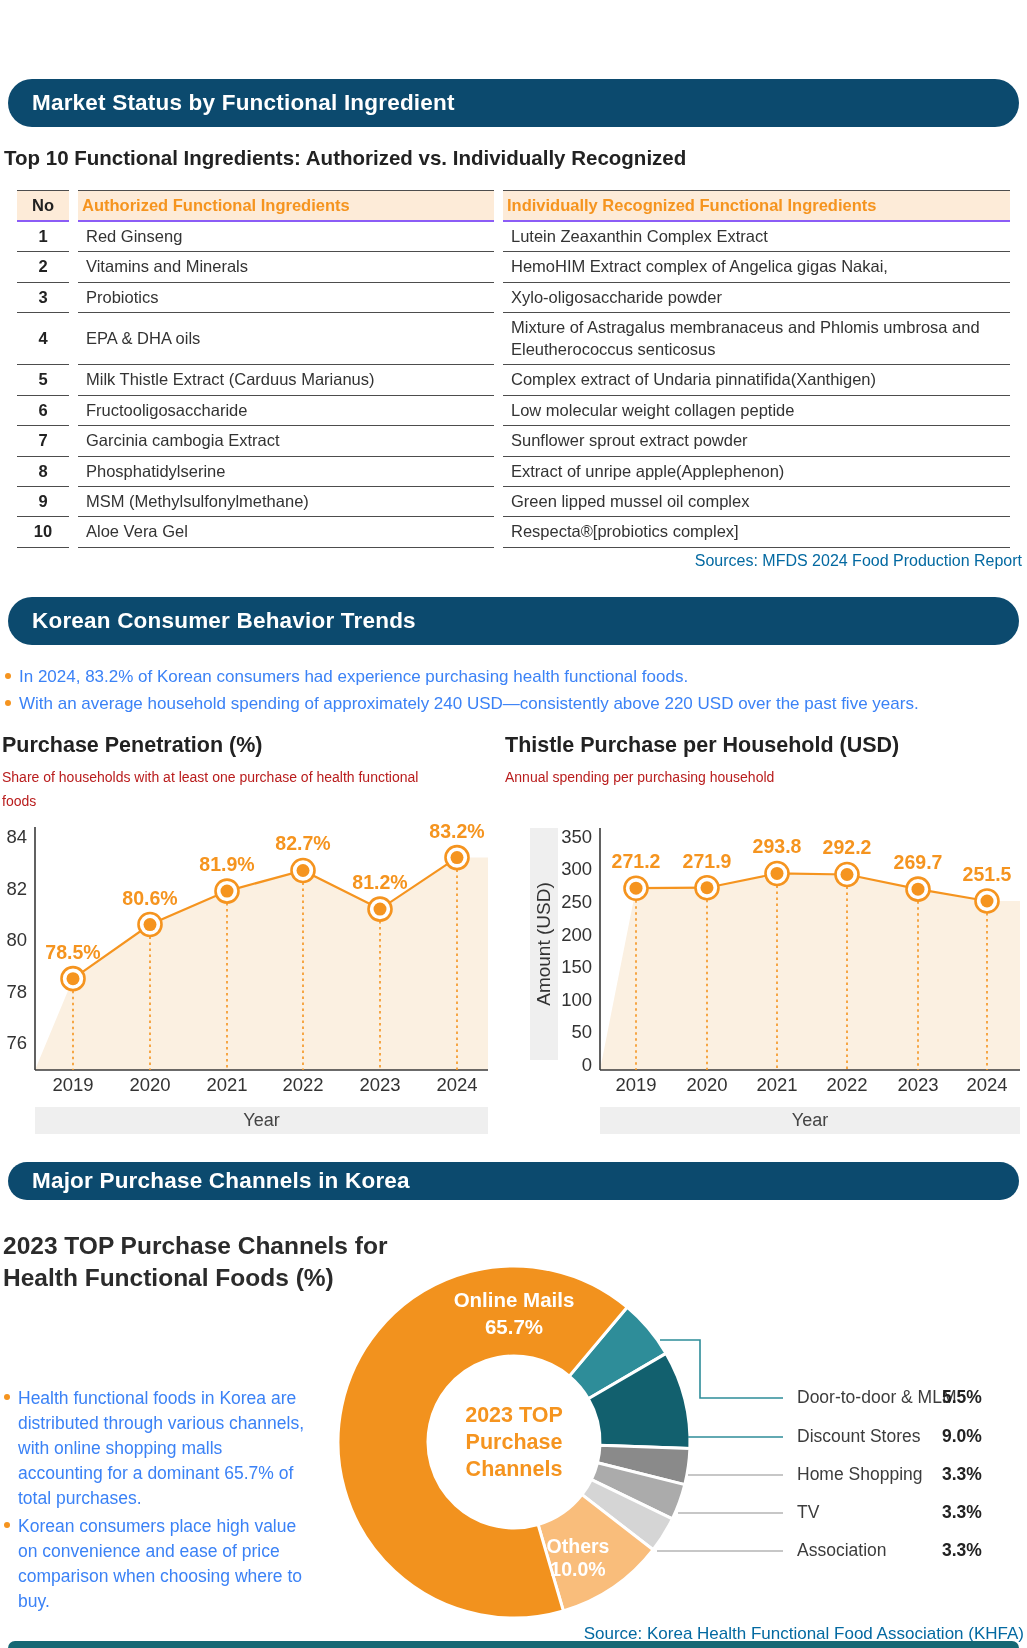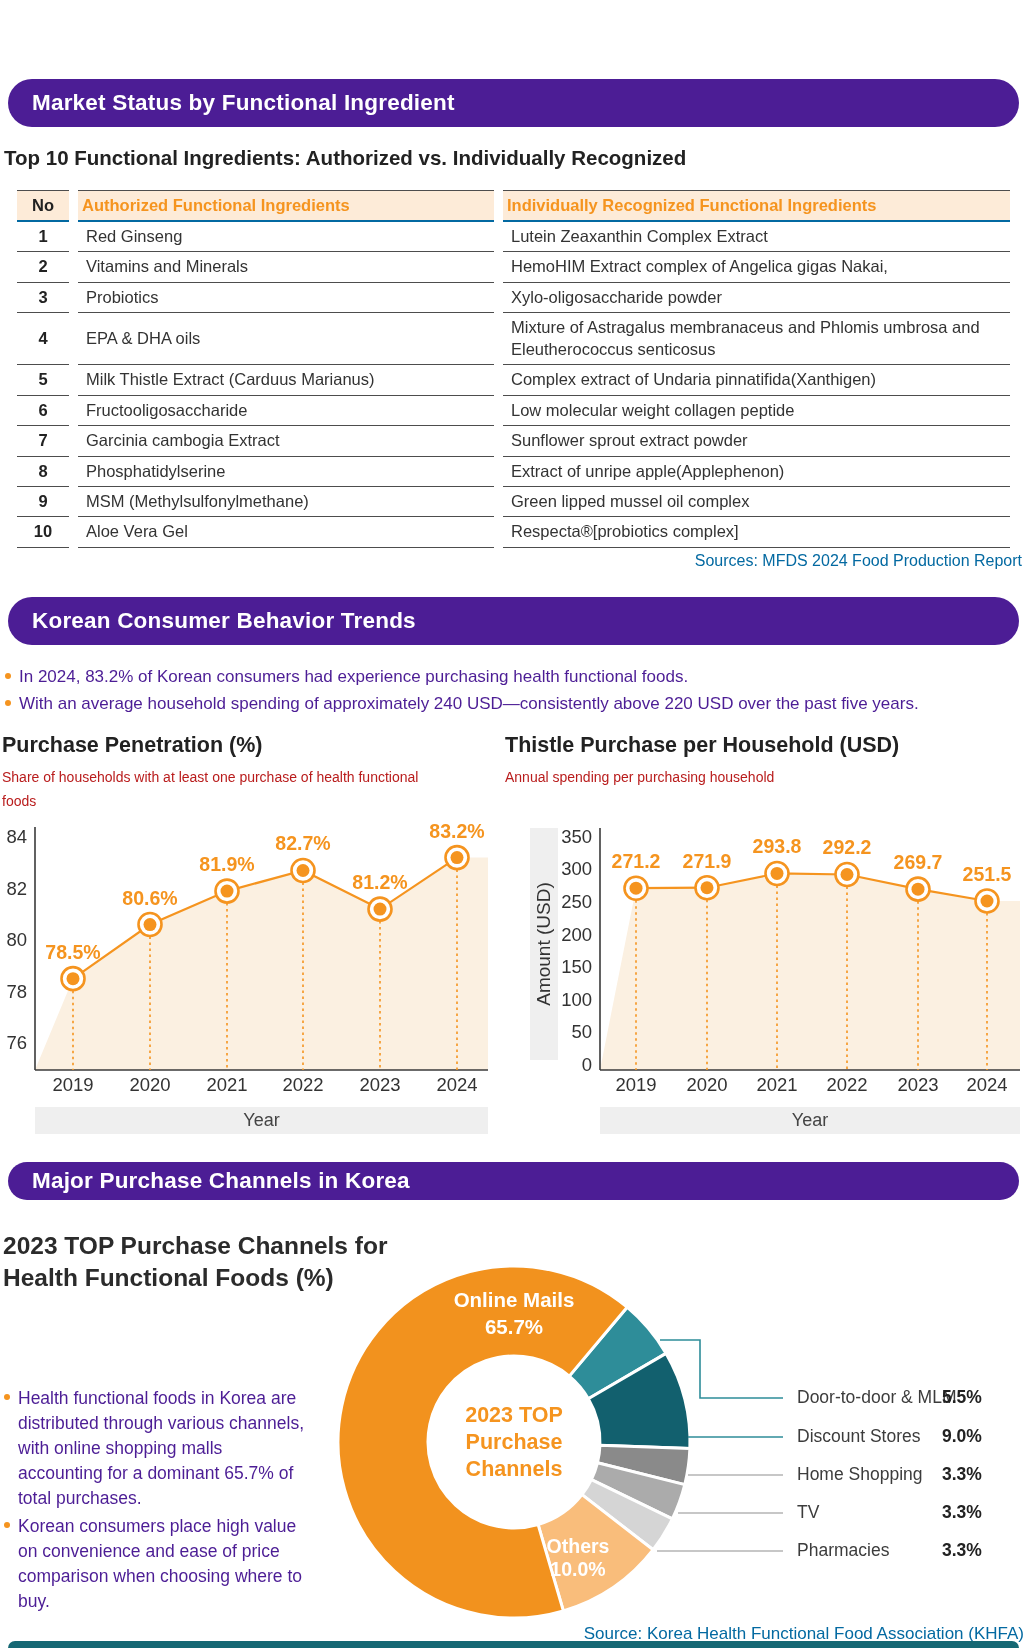--- a/index.html
+++ b/index.html
@@ -1,31 +1,31 @@
 <!DOCTYPE html>
 <html><head>
 <meta charset="utf-8">
 <style>
   html,body{margin:0;padding:0;background:#fff;}
   #page{position:relative;width:1027px;height:1648px;background:#fff;overflow:hidden;
         font-family:"Liberation Sans",sans-serif;color:#2b2b2b;}
   .abs{position:absolute;}
   .bar{position:absolute;left:8px;width:1011px;height:48px;border-radius:26px;
-       background:#4c1d95;display:flex;align-items:center;padding-left:24px;box-sizing:border-box;}
+       background:#0c4a6e;display:flex;align-items:center;padding-left:24px;box-sizing:border-box;}
   .bar span{color:#fff;font-size:22.5px;font-weight:700;letter-spacing:.2px;}
   .sec-title{position:absolute;font-weight:700;color:#222;}
   .src{position:absolute;color:#0369a1;font-size:16px;}
   .bullet-row{display:flex;align-items:flex-start;margin-bottom:3px;}
   .dot{width:6px;height:6px;border-radius:50%;background:#f5941f;margin:8px 8px 0 0;flex:0 0 6px;}
-  .bullet-text{font-size:17px;color:#4c1d95;line-height:24px;}
+  .bullet-text{font-size:17px;color:#3b82f6;line-height:24px;}
   .bullets3 .bullet-text{font-size:17.5px;line-height:25px;}
   
   #tbl{position:absolute;left:8px;top:190px;width:1011px;border-collapse:separate;border-spacing:9px 0;}
   #tbl th{background:#fdebd8;color:#f5941f;font-size:16.5px;font-weight:700;text-align:left;
-          padding:5px 4px;border-top:1.5px solid #4d4d4d;border-bottom:2px solid #0369a1;}
+          padding:5px 4px;border-top:1.5px solid #4d4d4d;border-bottom:2px solid #8b5cf6;}
   #tbl td{font-size:16.5px;color:#333;padding:4px 8px;border-bottom:1.6px solid #4d4d4d;line-height:1.3;}
   #tbl .cno{width:36px;text-align:center;font-weight:700;color:#222;}
   #tbl .c1{width:400px;}
   .chart-title{position:absolute;font-weight:700;font-size:21.5px;color:#222;}
   .chart-sub{position:absolute;font-size:14px;color:#b91c1c;line-height:24px;}
   .donut-title{position:absolute;font-weight:700;font-size:24.5px;color:#2b2b2b;line-height:32px;}
   .legend-label{position:absolute;font-size:17.5px;color:#3c3c3c;}
   .legend-value{position:absolute;font-size:17.5px;font-weight:700;color:#222;width:80px;}
   #bottom-strip{position:absolute;left:8px;top:1641px;width:1011px;height:7px;background:#156874;
                 border-radius:14px 14px 0 0;}
@@ -263,20 +263,20 @@
 
   <div id="donut-legend">
       <div class="legend-label" style="left: 797px; top: 1387px;">Door-to-door &amp; MLM</div>
       <div class="legend-value" style="left: 942px; top: 1387px;">5.5%</div>
       <div class="legend-label" style="left: 797px; top: 1426px;">Discount Stores</div>
       <div class="legend-value" style="left: 942px; top: 1426px;">9.0%</div>
       <div class="legend-label" style="left: 797px; top: 1464px;">Home Shopping</div>
       <div class="legend-value" style="left: 942px; top: 1464px;">3.3%</div>
       <div class="legend-label" style="left: 797px; top: 1502px;">TV</div>
       <div class="legend-value" style="left: 942px; top: 1502px;">3.3%</div>
-      <div class="legend-label" style="left: 797px; top: 1540px;">Pharmacies</div>
+      <div class="legend-label" style="left: 797px; top: 1540px;">Association</div>
       <div class="legend-value" style="left: 942px; top: 1540px;">3.3%</div>
     </div>
 
   <div class="src" style="top:1624px;right:3px;font-size:17px;">Source: Korea Health Functional Food Association (KHFA)</div>
 
   <div id="bottom-strip"></div>
 </div>
 
 </body></html>

